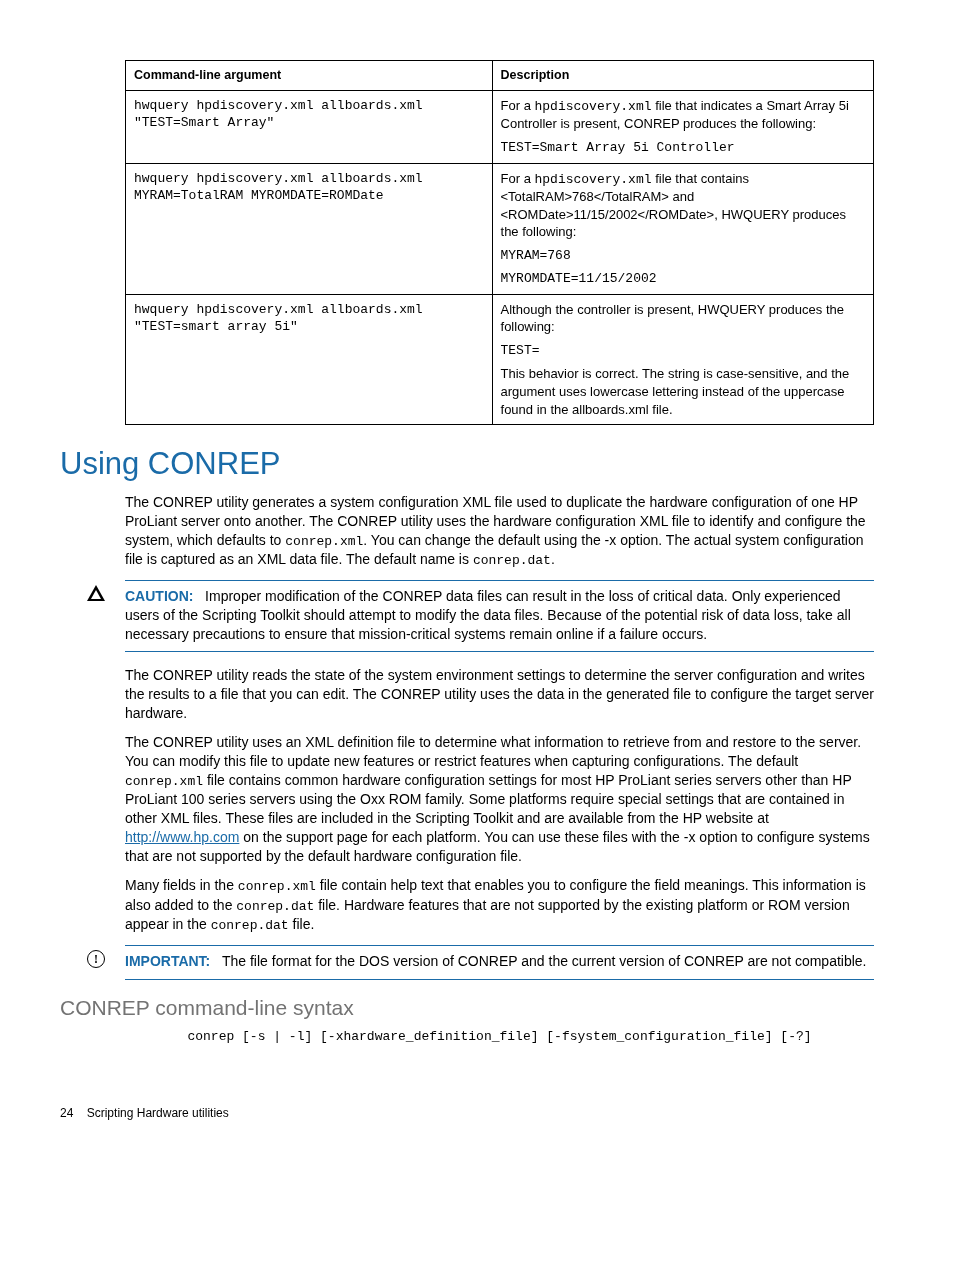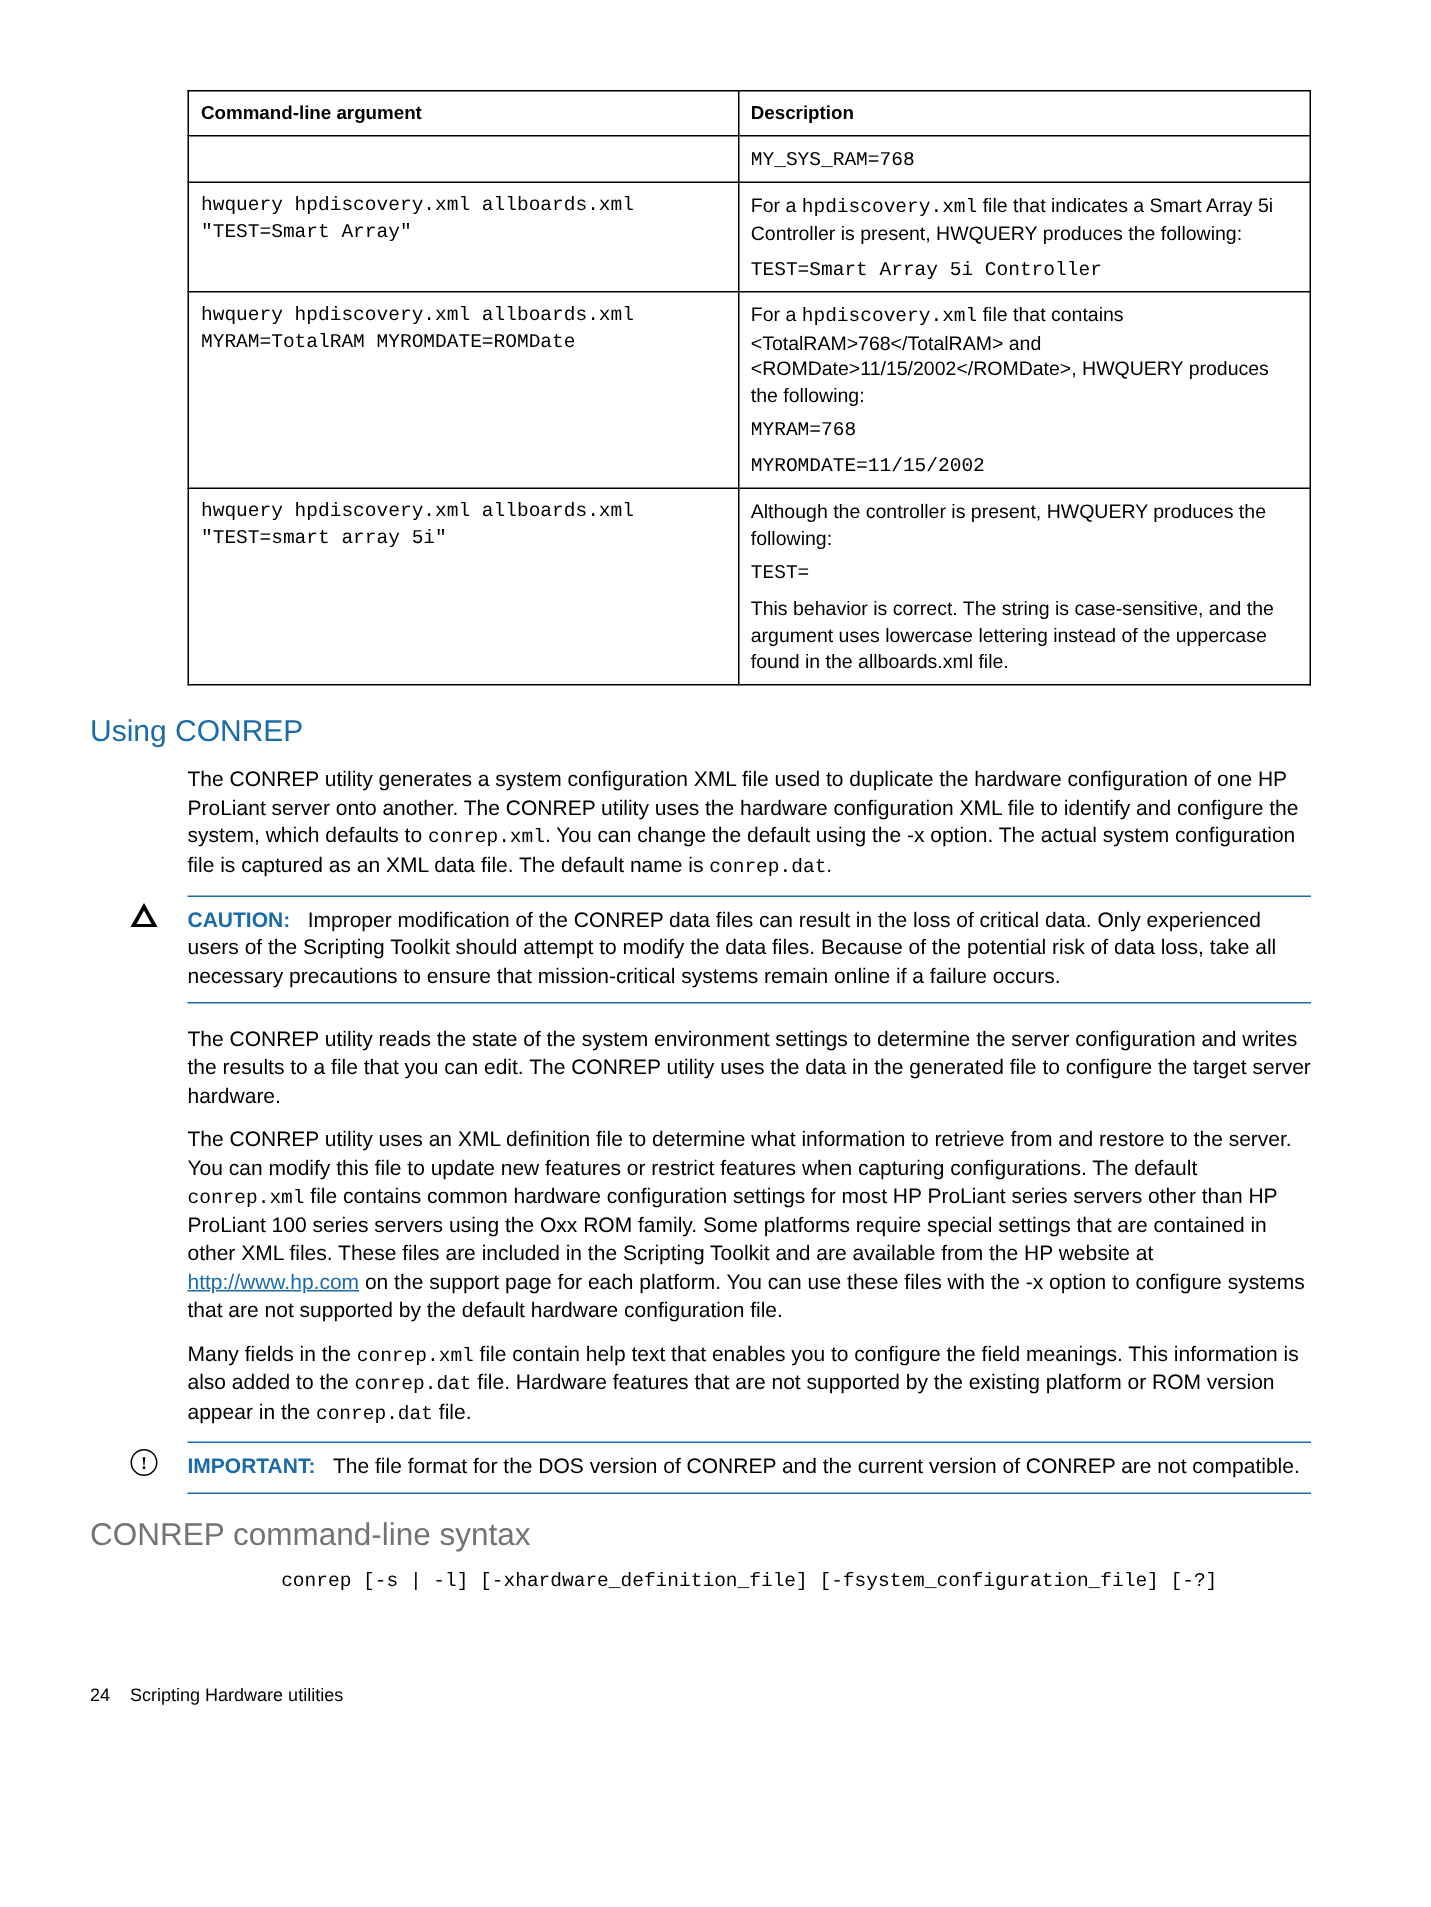--- a/index.html
+++ b/index.html
@@ -31,21 +31,21 @@
     font-size: 12.5px;
   }
   .mono {
     font-family: "Courier New", monospace;
     font-size: 13px;
   }
   h1 {
     font-family: Arial, Helvetica, sans-serif;
     font-weight: normal;
     color: #1a6ba8;
-    font-size: 20px;
+    font-size: 31px;
     margin: 10px 0 8px 0;
   }
   h2 {
     font-family: Arial, Helvetica, sans-serif;
     font-weight: normal;
     color: #737373;
     font-size: 21px;
     margin: 14px 0 6px 0;
   }
   p { margin: 0 0 10px 0; }
@@ -116,27 +116,23 @@
 <div class="content-indent">
 <table>
   <thead>
     <tr>
       <th style="width:49%">Command-line argument</th>
       <th>Description</th>
     </tr>
   </thead>
   <tbody>
     <tr>
-      <td></td>
-      <td><span class="mono">MY_SYS_RAM=768</span></td>
-    </tr>
-    <tr>
       <td class="mono">hwquery hpdiscovery.xml allboards.xml "TEST=Smart Array"</td>
       <td>
-        <p><span>For a </span><span class="mono">hpdiscovery.xml</span><span> file that indicates a Smart Array 5i Controller is present, HWQUERY produces the following:</span></p>
+        <p><span>For a </span><span class="mono">hpdiscovery.xml</span><span> file that indicates a Smart Array 5i Controller is present, CONREP produces the following:</span></p>
         <p class="mono">TEST=Smart Array 5i Controller</p>
       </td>
     </tr>
     <tr>
       <td class="mono">hwquery hpdiscovery.xml allboards.xml MYRAM=TotalRAM MYROMDATE=ROMDate</td>
       <td>
         <p><span>For a </span><span class="mono">hpdiscovery.xml</span><span> file that contains &lt;TotalRAM&gt;768&lt;/TotalRAM&gt; and &lt;ROMDate&gt;11/15/2002&lt;/ROMDate&gt;, HWQUERY produces the following:</span></p>
         <p class="mono">MYRAM=768</p>
         <p class="mono">MYROMDATE=11/15/2002</p>
       </td>

